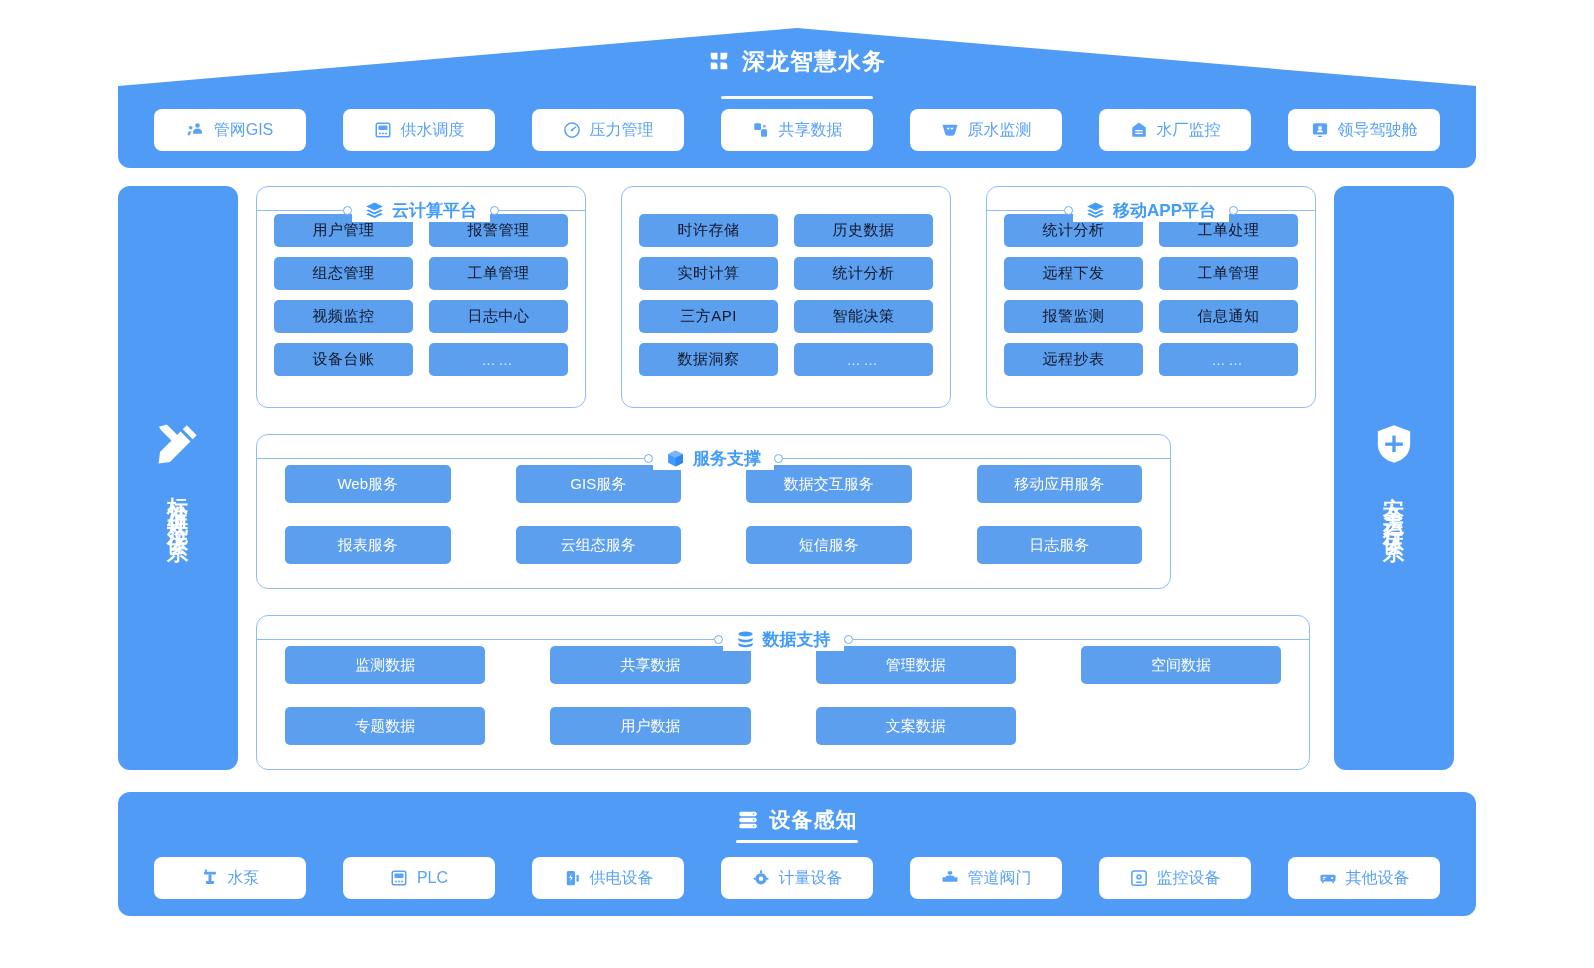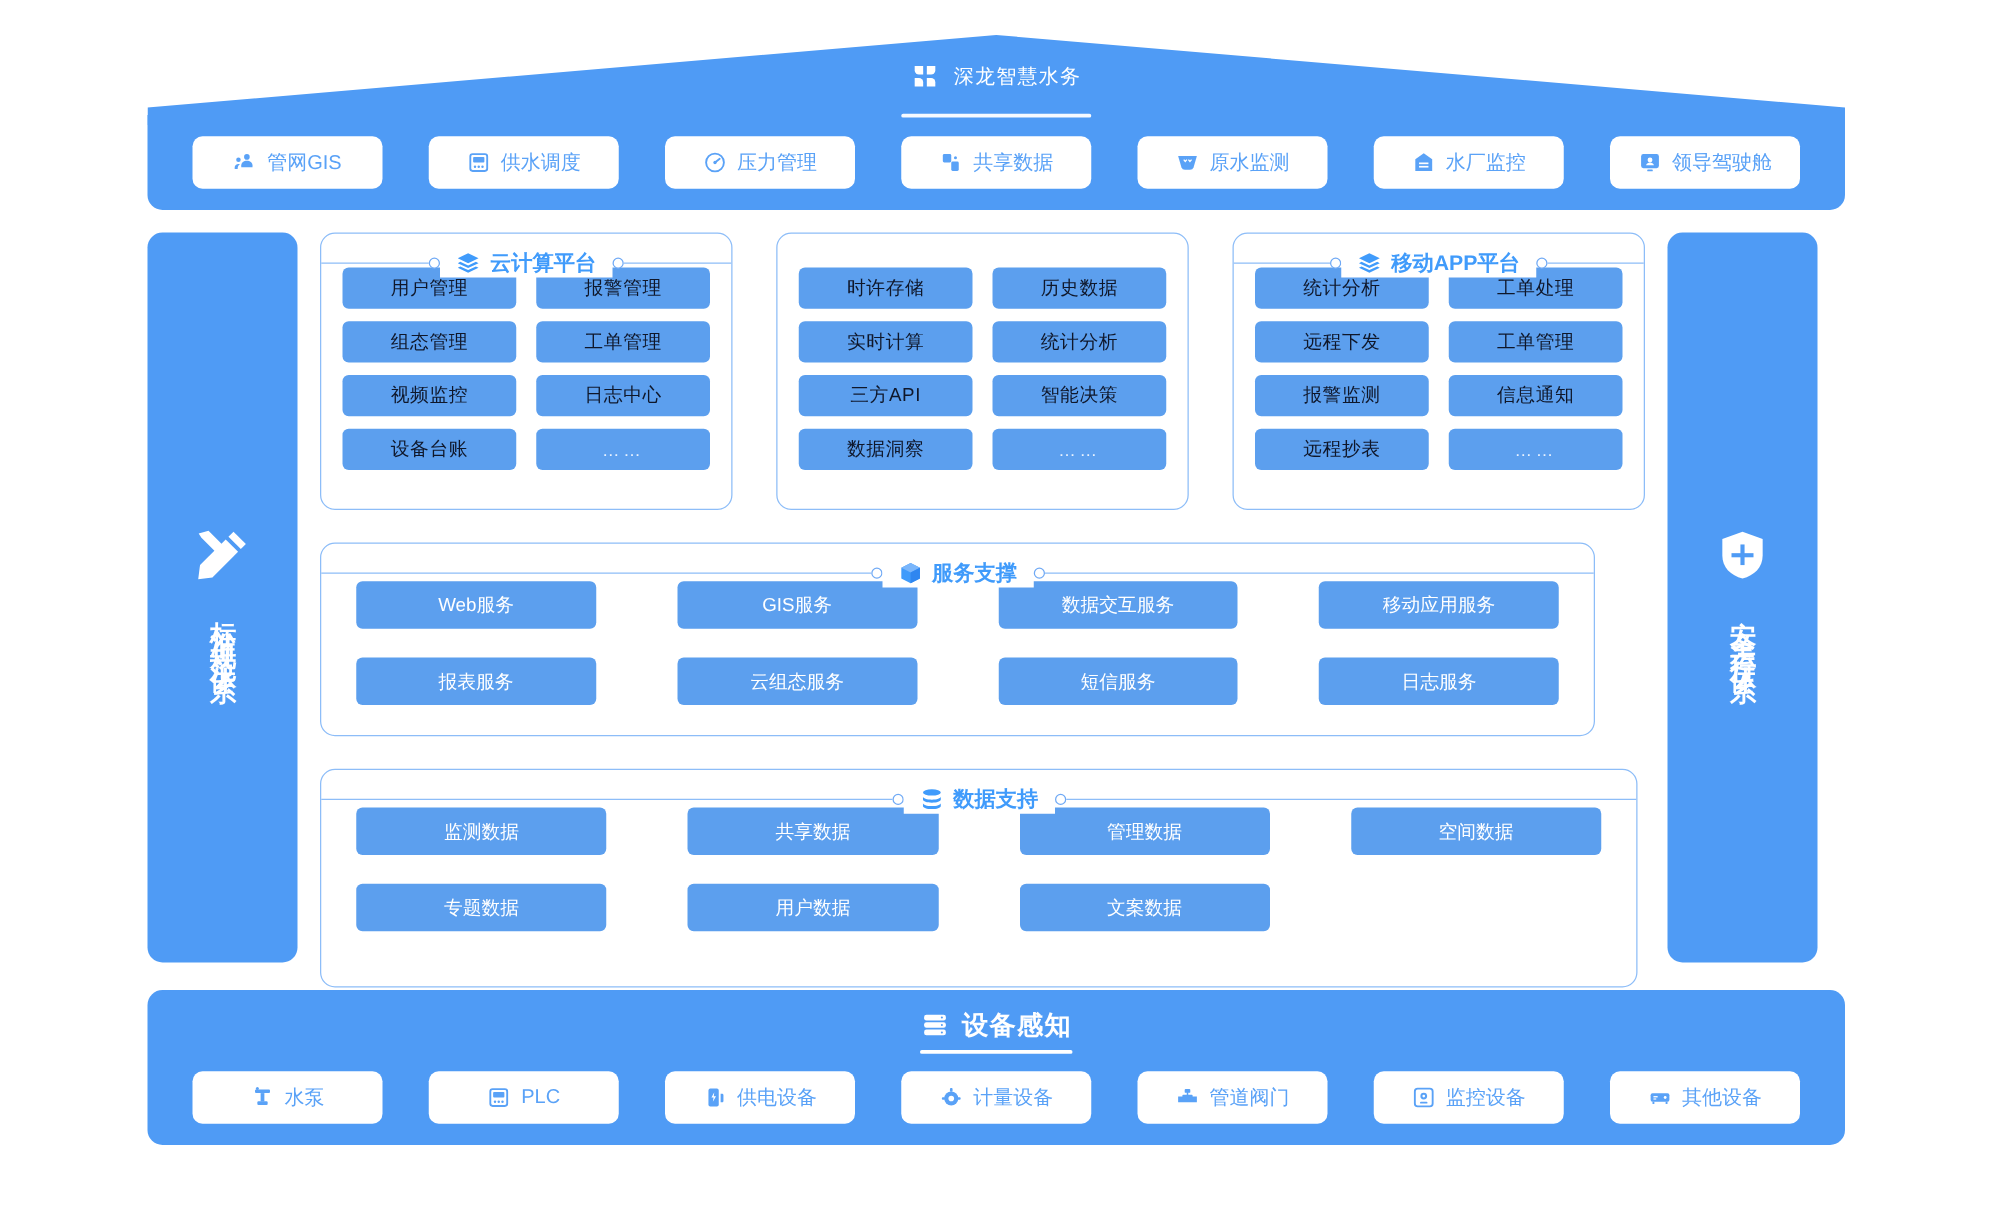--- a/index.html
+++ b/index.html
@@ -25,21 +25,21 @@
     padding: 0 36px;
   }
   .brand {
     position:absolute; left: 0; right:0; top: 50px; height: 44px;
     display:flex; align-items:center; justify-content:center; gap:12px;
     z-index: 6; pointer-events:none;
   }
   .brand-inner { display:flex; align-items:center; gap:12px; flex-direction:column;}
   .brand-row { display:flex; align-items:center; gap:12px; }
   .brand-title {
-    color:#fff; font-size:16px; font-weight:normal; letter-spacing:1px;
+    color:#fff; font-size:23px; font-weight:bold; letter-spacing:1px;
   }
   .brand-rule { width:152px; height:3px; background:#fff; border-radius:2px; margin-top:7px; opacity:.95;}
 
   .pill {
     background:#ffffff; border-radius:8px; height:42px; min-width:152px;
     display:flex; align-items:center; justify-content:center; gap:9px;
     color:#5aa2f7; font-size:16px; padding:0 18px;
   }
   .pill .ic { width:18px; height:18px; display:block; flex:none; }
   .pill .ic svg { display:block; width:18px; height:18px; fill:#5aa2f7; }
@@ -92,22 +92,22 @@
     font-size:15px; letter-spacing:.5px;
   }
   .chip.dots { letter-spacing:3px; color:#eaf3ff; font-size:14px; }
 
   .panel-cloud { width:330px; }
   .panel-big   { width:330px; }
   .panel-app   { width:330px; }
 
   
   .wide { position:relative; border:1px solid #8dbdf8; border-radius:12px; background:#fff; }
-  .wide-service { position:absolute; left:0; top:248px; width:1020px; height:155px; }
-  .wide-data    { position:absolute; left:0; top:429px; width:1054px; height:175px;text-align:right; }
+  .wide-service { position:absolute; left:0; top:248px; width:915px; height:155px; }
+  .wide-data    { position:absolute; left:0; top:429px; width:1054px; height:155px;text-align:right; }
   .wide .panel-body { padding:30px 28px 18px 28px; }
   .grid4 { display:grid; grid-template-columns:repeat(4,1fr); gap:23px 65px; }
   .chip-lg {
     background:#5c9fee; color:#fff; border-radius:5px; height:38px;
     display:flex; align-items:center; justify-content:center; font-size:15px;
   }
 
   
   .bottom {
     position:absolute; left:118px; top:792px; width:1358px; height:124px;

